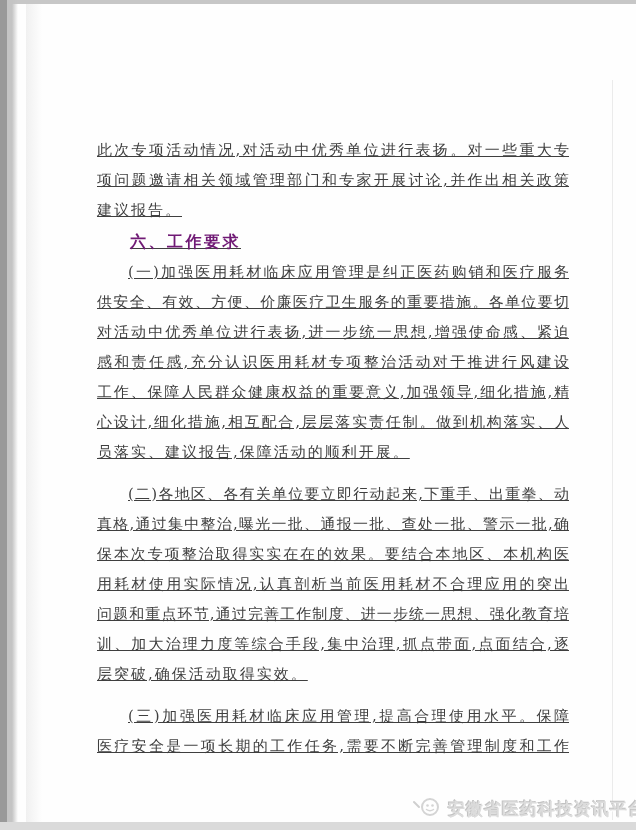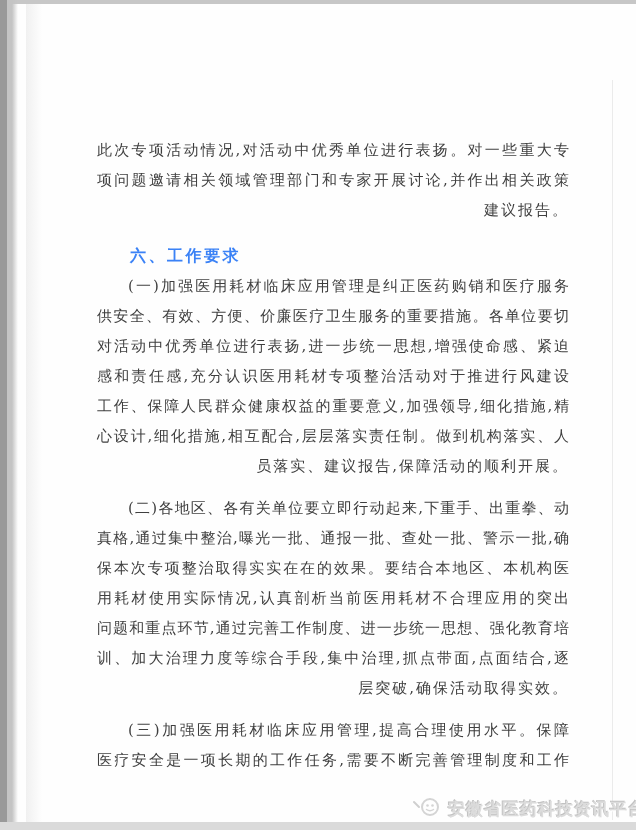--- a/index.html
+++ b/index.html
@@ -42,43 +42,44 @@
     position: absolute; left: 612px; top: 80px;
     width: 1px; height: 740px;
     background: rgba(180,180,180,0.25);
   }
   
   .text-block {
     position: absolute; left: 97px; top: 135px;
     width: 472px;
     color: #3f3f3f;
     font-size: 15px;
+    text-decoration: underline;
   }
   .dline {
     height: 30px;
     line-height: 30px;
     white-space: normal;
   }
   .jl {
     text-align: justify;
     text-align-last: justify;
   }
   .ll {
-    text-align: right;
+    text-align: left;
     letter-spacing: 2px;
   }
   .indent { text-indent: 31px; }
   .p-gap { margin-top: 12px; }
   .heading {
     height: 30px;
     line-height: 30px;
-    margin-top: 16px;
+    margin-top: 2px;
     font-family: "DejaVu Sans", "Liberation Sans", sans-serif;
     font-weight: bold;
-    color: #3b82f6;
+    color: #701a75;
     letter-spacing: 2.5px;
     text-indent: 33px;
     font-size: 16px;
   }
   
   .watermark {
     position: absolute; left: 412px; top: 796px;
     height: 26px;
     display: flex;
     align-items: center;

